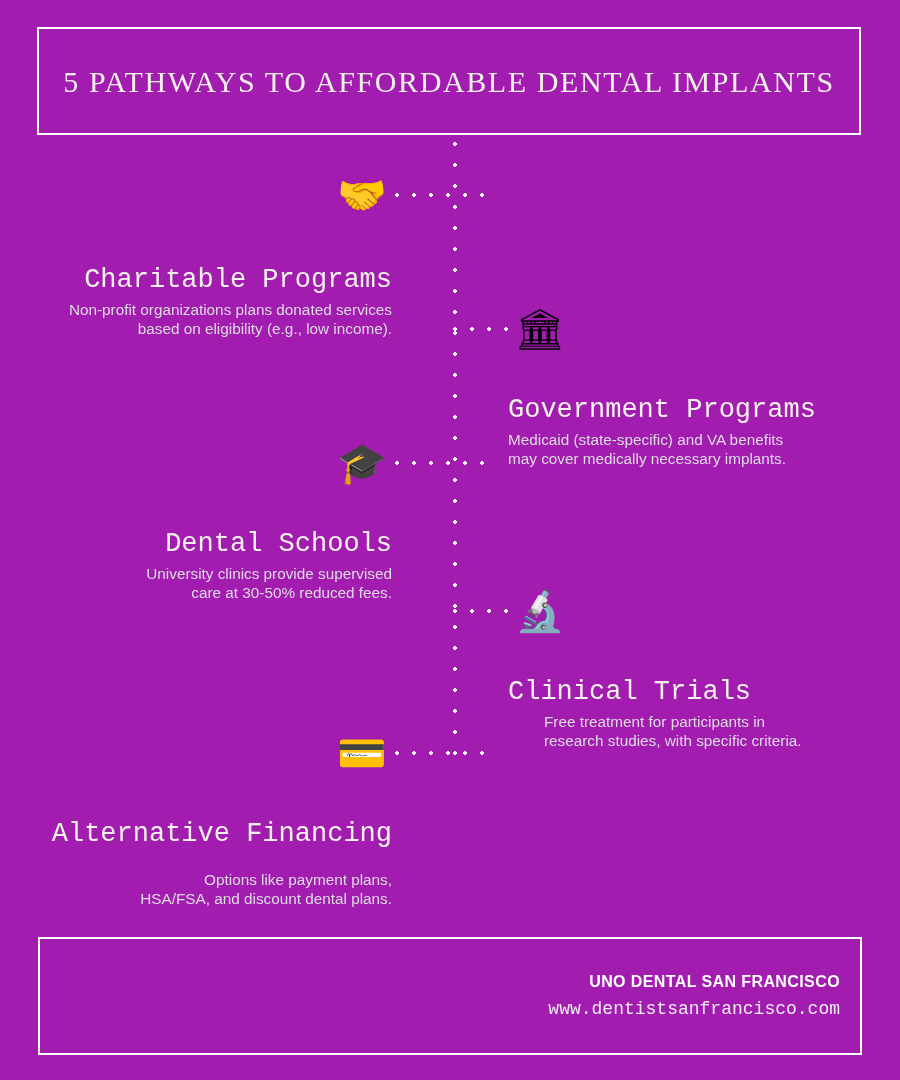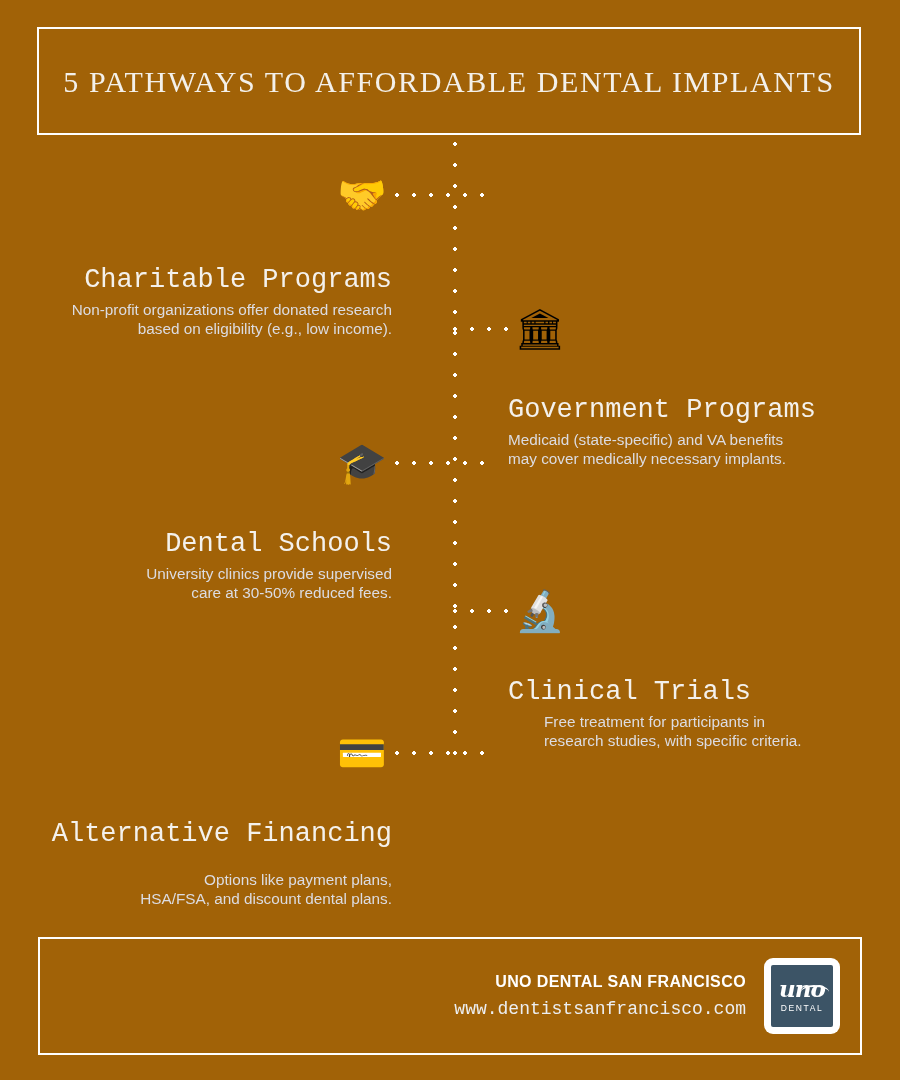--- a/index.html
+++ b/index.html
@@ -11,21 +11,21 @@
     height: 1080px;
     background: #12131c;
     font-family: "Liberation Sans", sans-serif;
     overflow: hidden;
   }
 
   #infographic {
     position: relative;
     width: 900px;
     height: 1080px;
-    background: #a16207;
+    background: #a21caf;
   }
 
   
   .title-frame {
     position: absolute;
     left: 37px;
     top: 27px;
     width: 824px;
     height: 108px;
     border: 2px solid #ffffff;
@@ -219,21 +219,21 @@
   <div class="title-frame">
     <div class="title-text">5 PATHWAYS TO AFFORDABLE DENTAL IMPLANTS</div>
   </div>
 
   <div class="spine"></div>
 
   <div class="step left step-1">
     <div class="icon" style="left:296px; top:0;">🤝</div>
     <div class="connector" style="left:355px; top:21px; width:98px;"></div>
     <div class="heading" style="top:92px;">Charitable Programs</div>
-    <div class="body" style="top:128px;">Non-profit organizations offer donated research
+    <div class="body" style="top:128px;">Non-profit organizations plans donated services
 based on eligibility (e.g., low income).</div>
   </div>
 
   <div class="step right step-2">
     <div class="icon" style="left:6px; top:0;">🏛</div>
     <div class="connector" style="left:-55px; top:21px; width:58px;"></div>
     <div class="heading" style="top:88px;">Government Programs</div>
     <div class="body" style="top:124px;">Medicaid (state-specific) and VA benefits
 may cover medically necessary implants.</div>
   </div>
@@ -261,23 +261,16 @@
     <div class="body" style="top:140px;">Options like payment plans,
 HSA/FSA, and discount dental plans.</div>
   </div>
 
   <div class="footer-frame">
     <div class="footer-inner">
       <div class="footer-textblock">
         <div class="brand-name">UNO DENTAL SAN FRANCISCO</div>
         <div class="brand-url">www.dentistsanfrancisco.com</div>
       </div>
-      <div class="logo">
-        <div class="logo-inner">
-          <div class="logo-uno">uno</div>
-          <div class="logo-swoosh"></div>
-          <div class="logo-dental">DENTAL</div>
-        </div>
-      </div>
     </div>
   </div>
 
 </div>
 
 </body></html>

